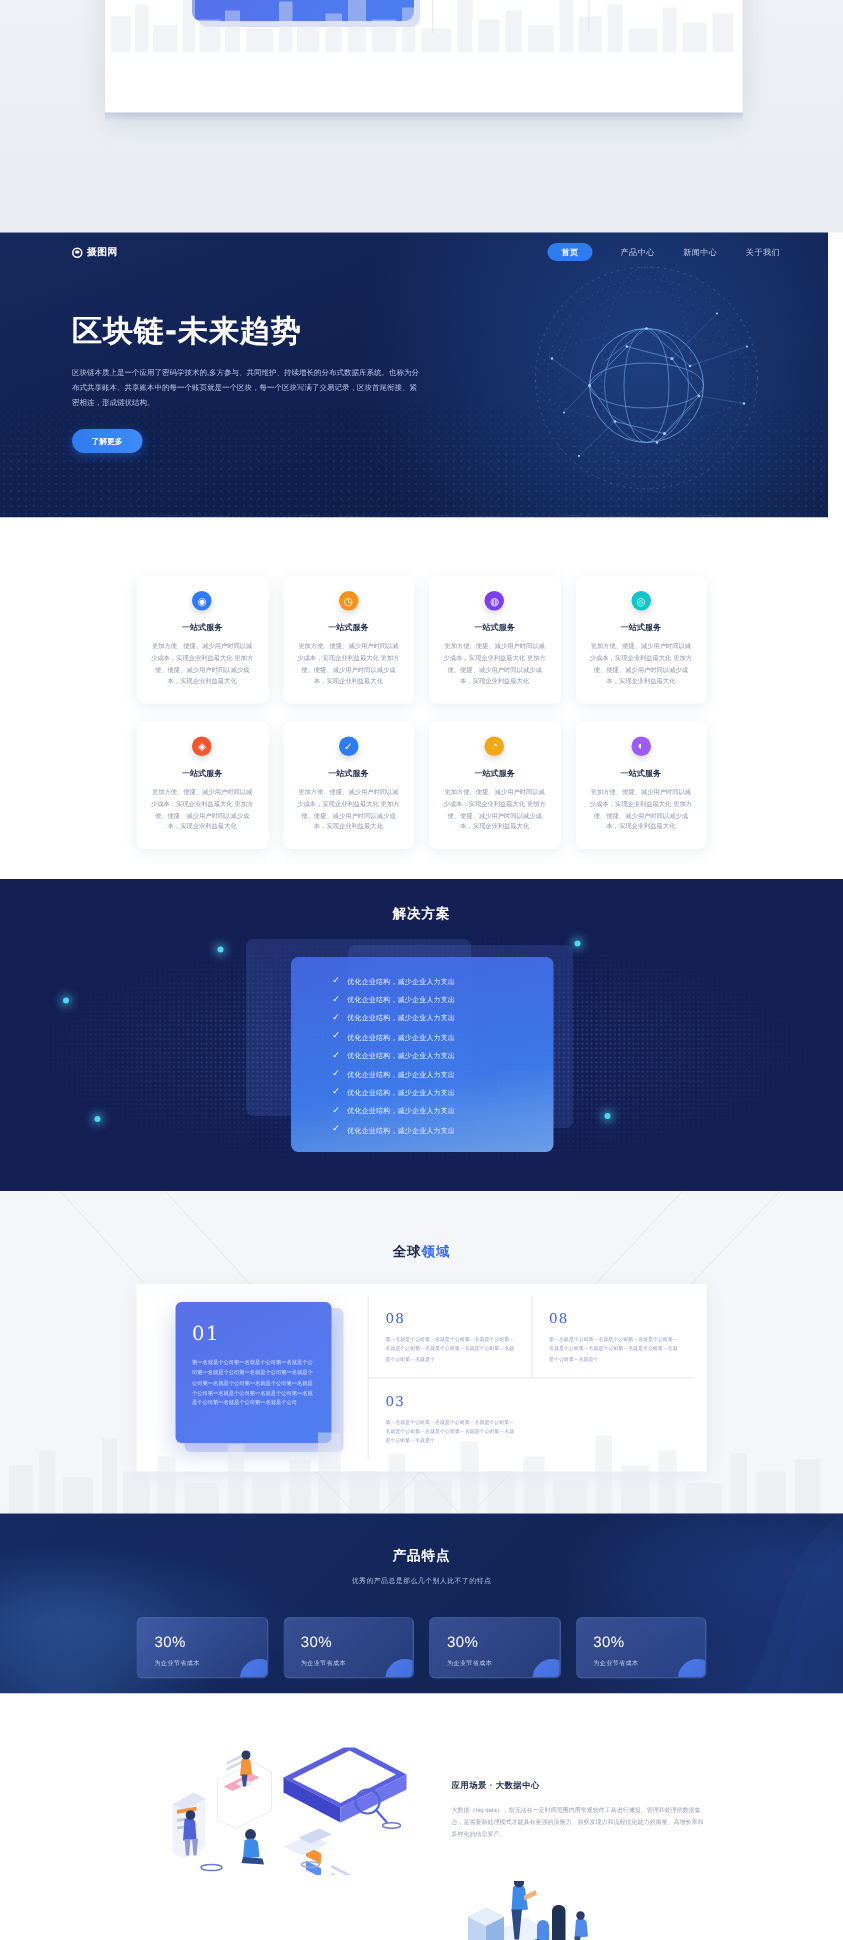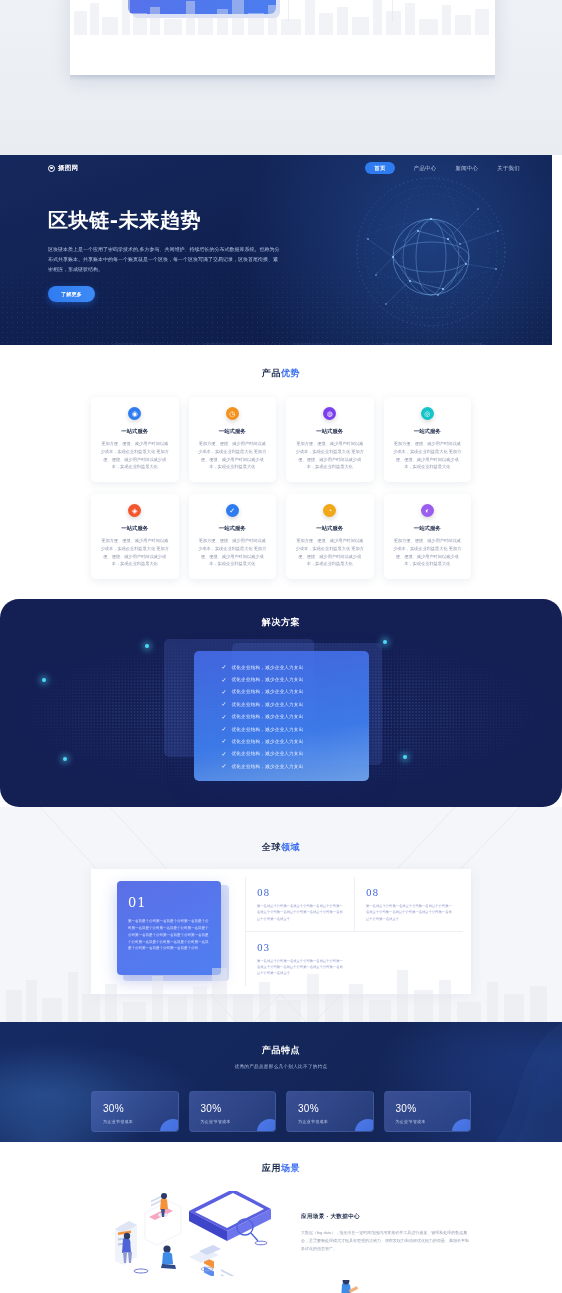--- a/index.html
+++ b/index.html
@@ -129,21 +129,21 @@
     width:13px; height:13px; border-radius:50%; margin:0 auto 8px;
     display:flex; align-items:center; justify-content:center;
     color:#fff; font-size:7px;
     box-shadow:0 2px 5px rgba(0,0,0,.16);
   }
   .adv-title { font-size:5.4px; font-weight:700; color:#1f2b4a; margin-bottom:5px; }
   .adv-text { font-size:4.2px; color:#8a93ab; line-height:1.85; }
 
   
   .sol-section {
-    position:relative; background:#141f54; padding:17px 0 26px; overflow:hidden;border-radius:19px;
+    position:relative; background:#141f54; padding:17px 0 26px; overflow:hidden;
   }
   .sol-map {
     position:absolute; inset:0;
     background-image:radial-gradient(rgba(90,135,225,.36) .75px, transparent .8px);
     background-size:3.1px 3.1px;
     -webkit-mask-image:radial-gradient(ellipse 62% 50% at 50% 55%, #000 12%, rgba(0,0,0,.55) 45%, transparent 78%);
             mask-image:radial-gradient(ellipse 62% 50% at 50% 55%, #000 12%, rgba(0,0,0,.55) 45%, transparent 78%);
   }
   .sol-dot { position:absolute; width:4px; height:4px; background:#4fd8f5; border-radius:50%;
              box-shadow:0 0 6px 2px rgba(79,216,245,.55); }
@@ -341,23 +341,20 @@
     </div>
 
     <div class="hero-body">
       <div class="hero-title">区块链-未来趋势</div>
       <div class="hero-desc">区块链本质上是一个应用了密码学技术的,多方参与、共同维护、持续增长的分布式数据库系统。也称为分布式共享账本。共享账本中的每一个账页就是一个区块，每一个区块写满了交易记录，区块首尾衔接、紧密相连，形成链状结构。</div>
       <button class="hero-btn">了解更多</button>
     </div>
   </div>
 
   <div class="adv-section">
-    <div class="sec-title">
-      <span class="dark">产品</span><span class="accent">优势</span>
-    </div>
 
     <div class="adv-grid">
       <div class="adv-card">
         <div class="adv-icon" style="background:#2f7bf0">◉</div>
         <div class="adv-title">一站式服务</div>
         <div class="adv-text">更加方便、便捷、减少用户时间以减少成本，实现企业利益最大化 更加方便、便捷、减少用户时间以减少成本，实现企业利益最大化</div>
       </div>
       <div class="adv-card">
         <div class="adv-icon" style="background:#f5921e">◷</div>
         <div class="adv-title">一站式服务</div>
@@ -547,23 +544,20 @@
         <div class="feat-lbl">为企业节省成本</div>
       </div>
       <div class="feat-card">
         <div class="feat-pct">30%</div>
         <div class="feat-lbl">为企业节省成本</div>
       </div>
     </div>
   </div>
 
   <div class="app-section">
-    <div class="sec-title">
-      <span class="dark">应用</span><span class="accent">场景</span>
-    </div>
 
     <div class="app-row">
       <svg class="app-illus" viewBox="0 0 180 85">
 
         <g>
           <path d="M12 38 L26 30 L34 34 L34 66 L20 74 L12 70 Z" fill="#f0f3fa"></path>
           <path d="M12 38 L26 30 L34 34 L20 42 Z" fill="#dfe5f3"></path>
           <rect x="15" y="44" width="13" height="2.5" fill="#f5923a" transform="skewY(-9)"></rect>
           <rect x="15" y="50" width="11" height="2" fill="#c3cbe2" transform="skewY(-9)"></rect>
           <rect x="15" y="55" width="13" height="2" fill="#c3cbe2" transform="skewY(-9)"></rect>

